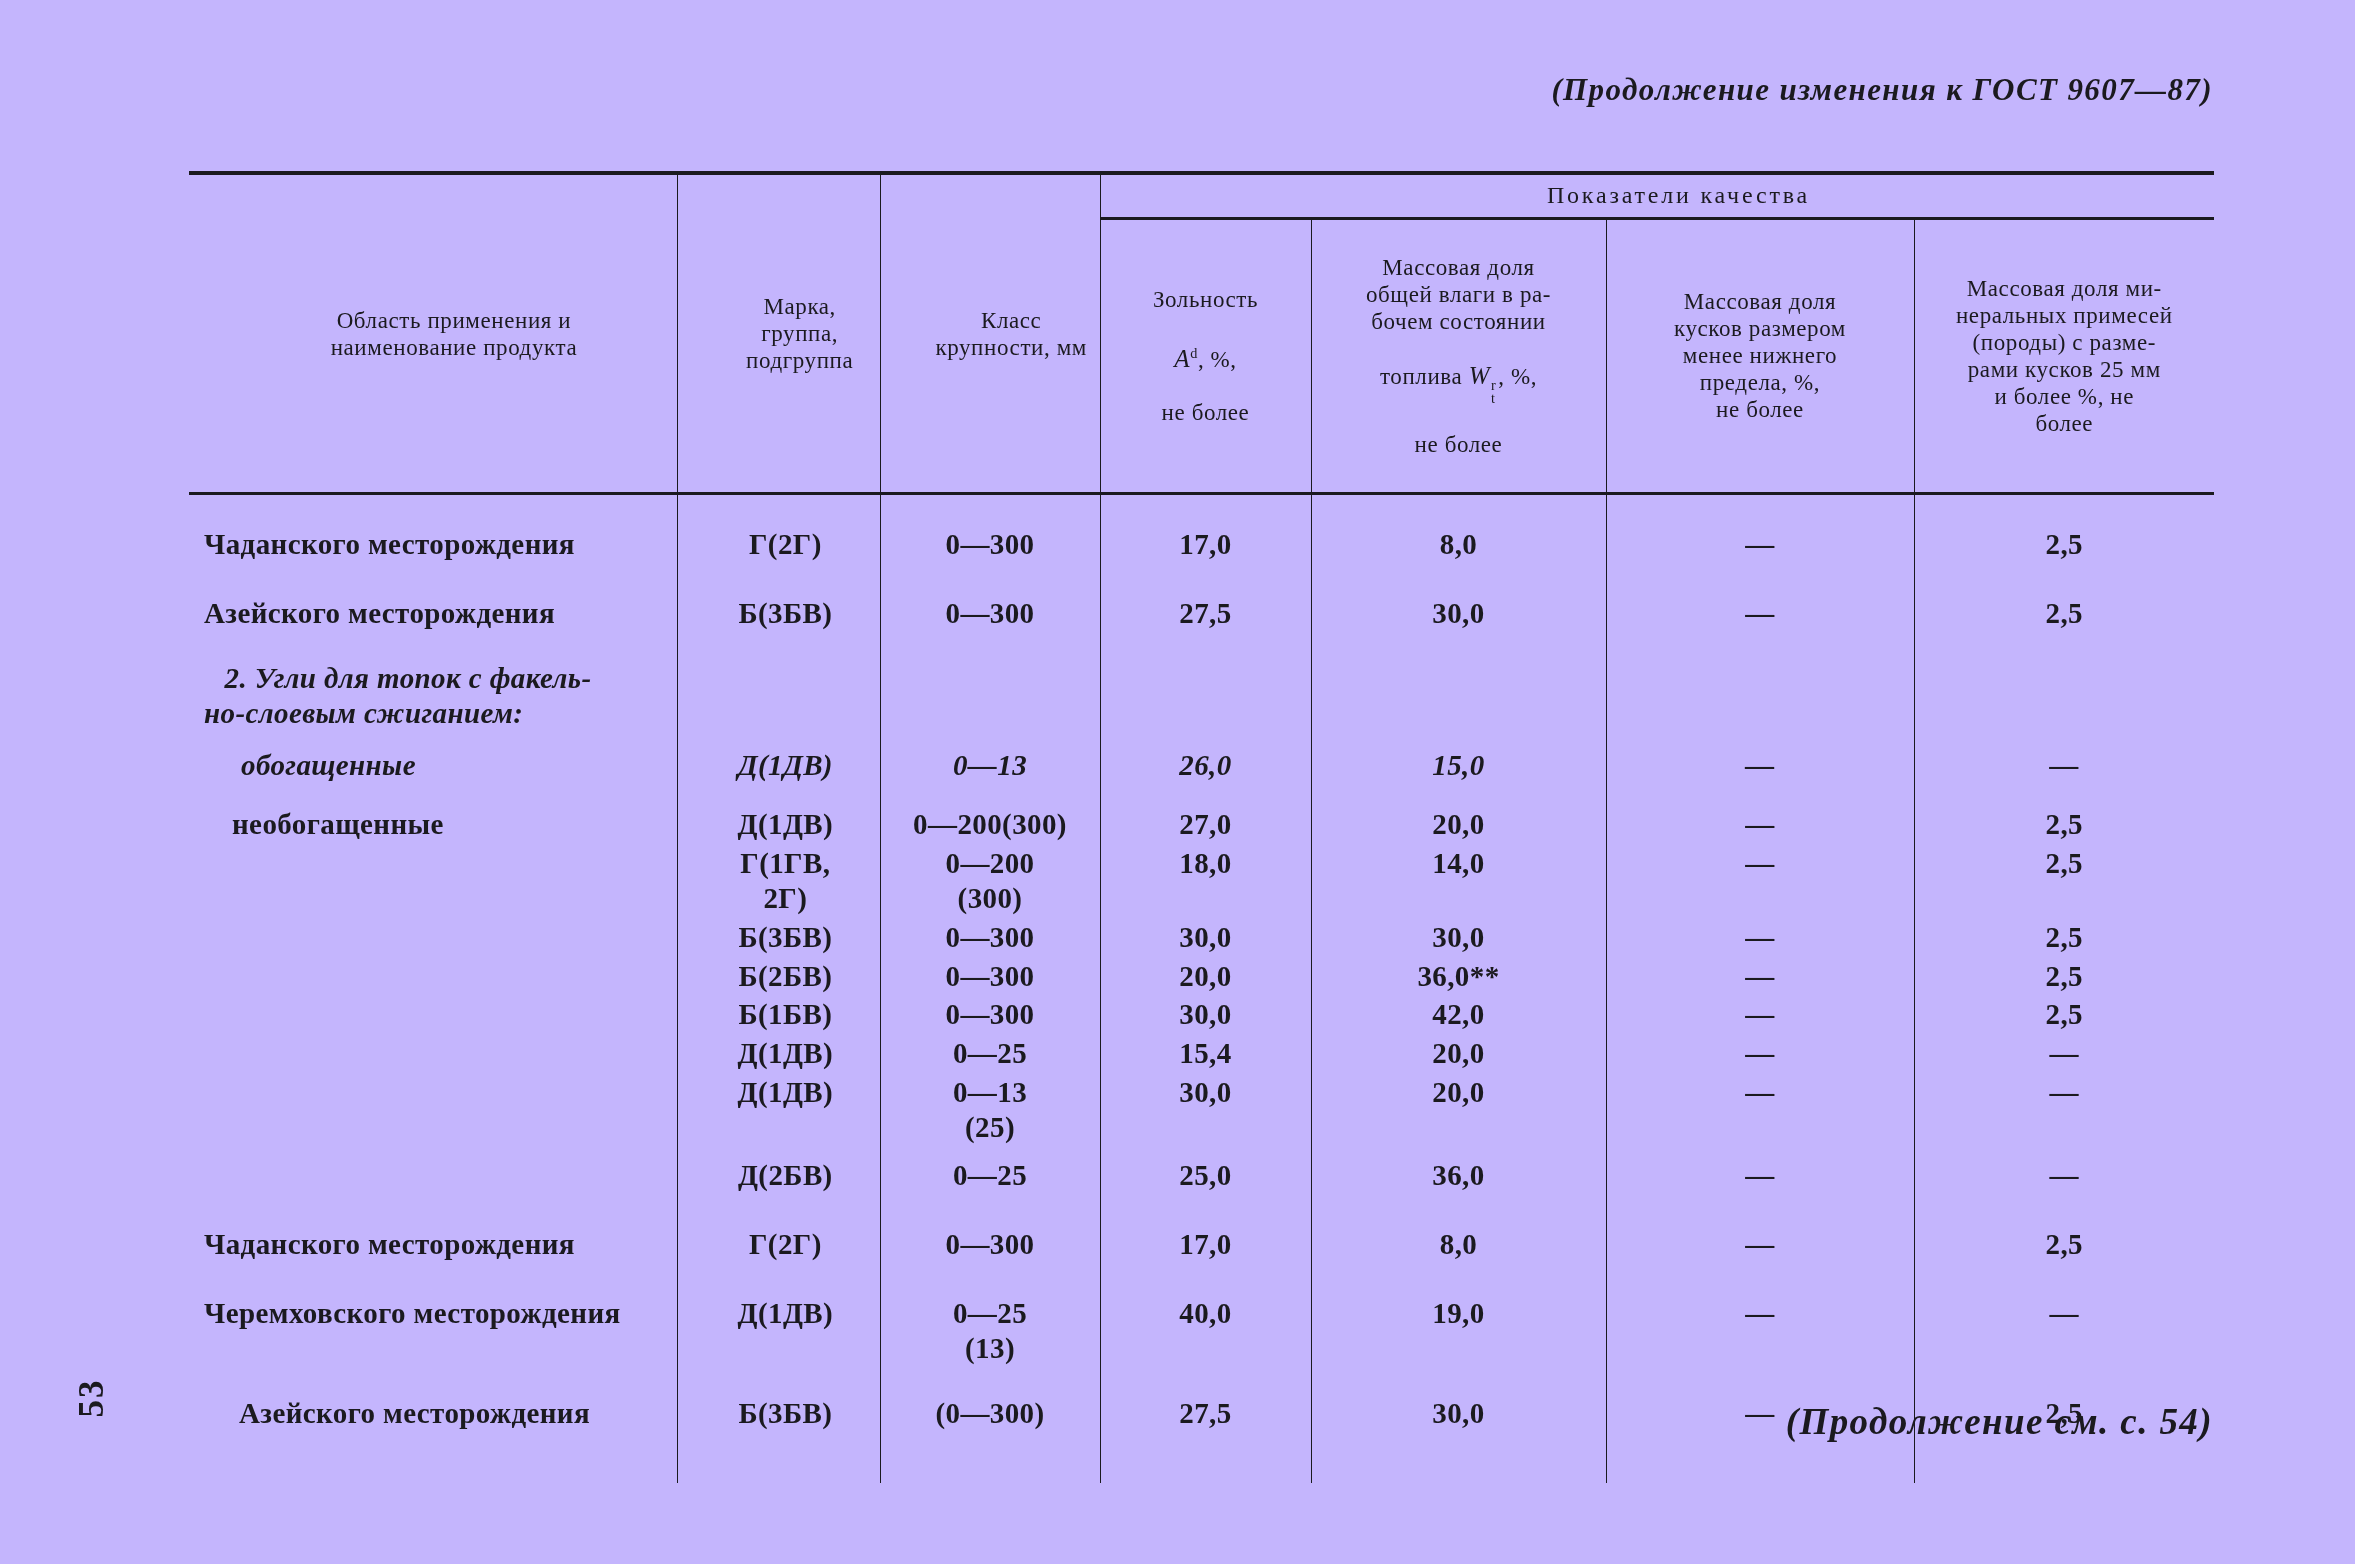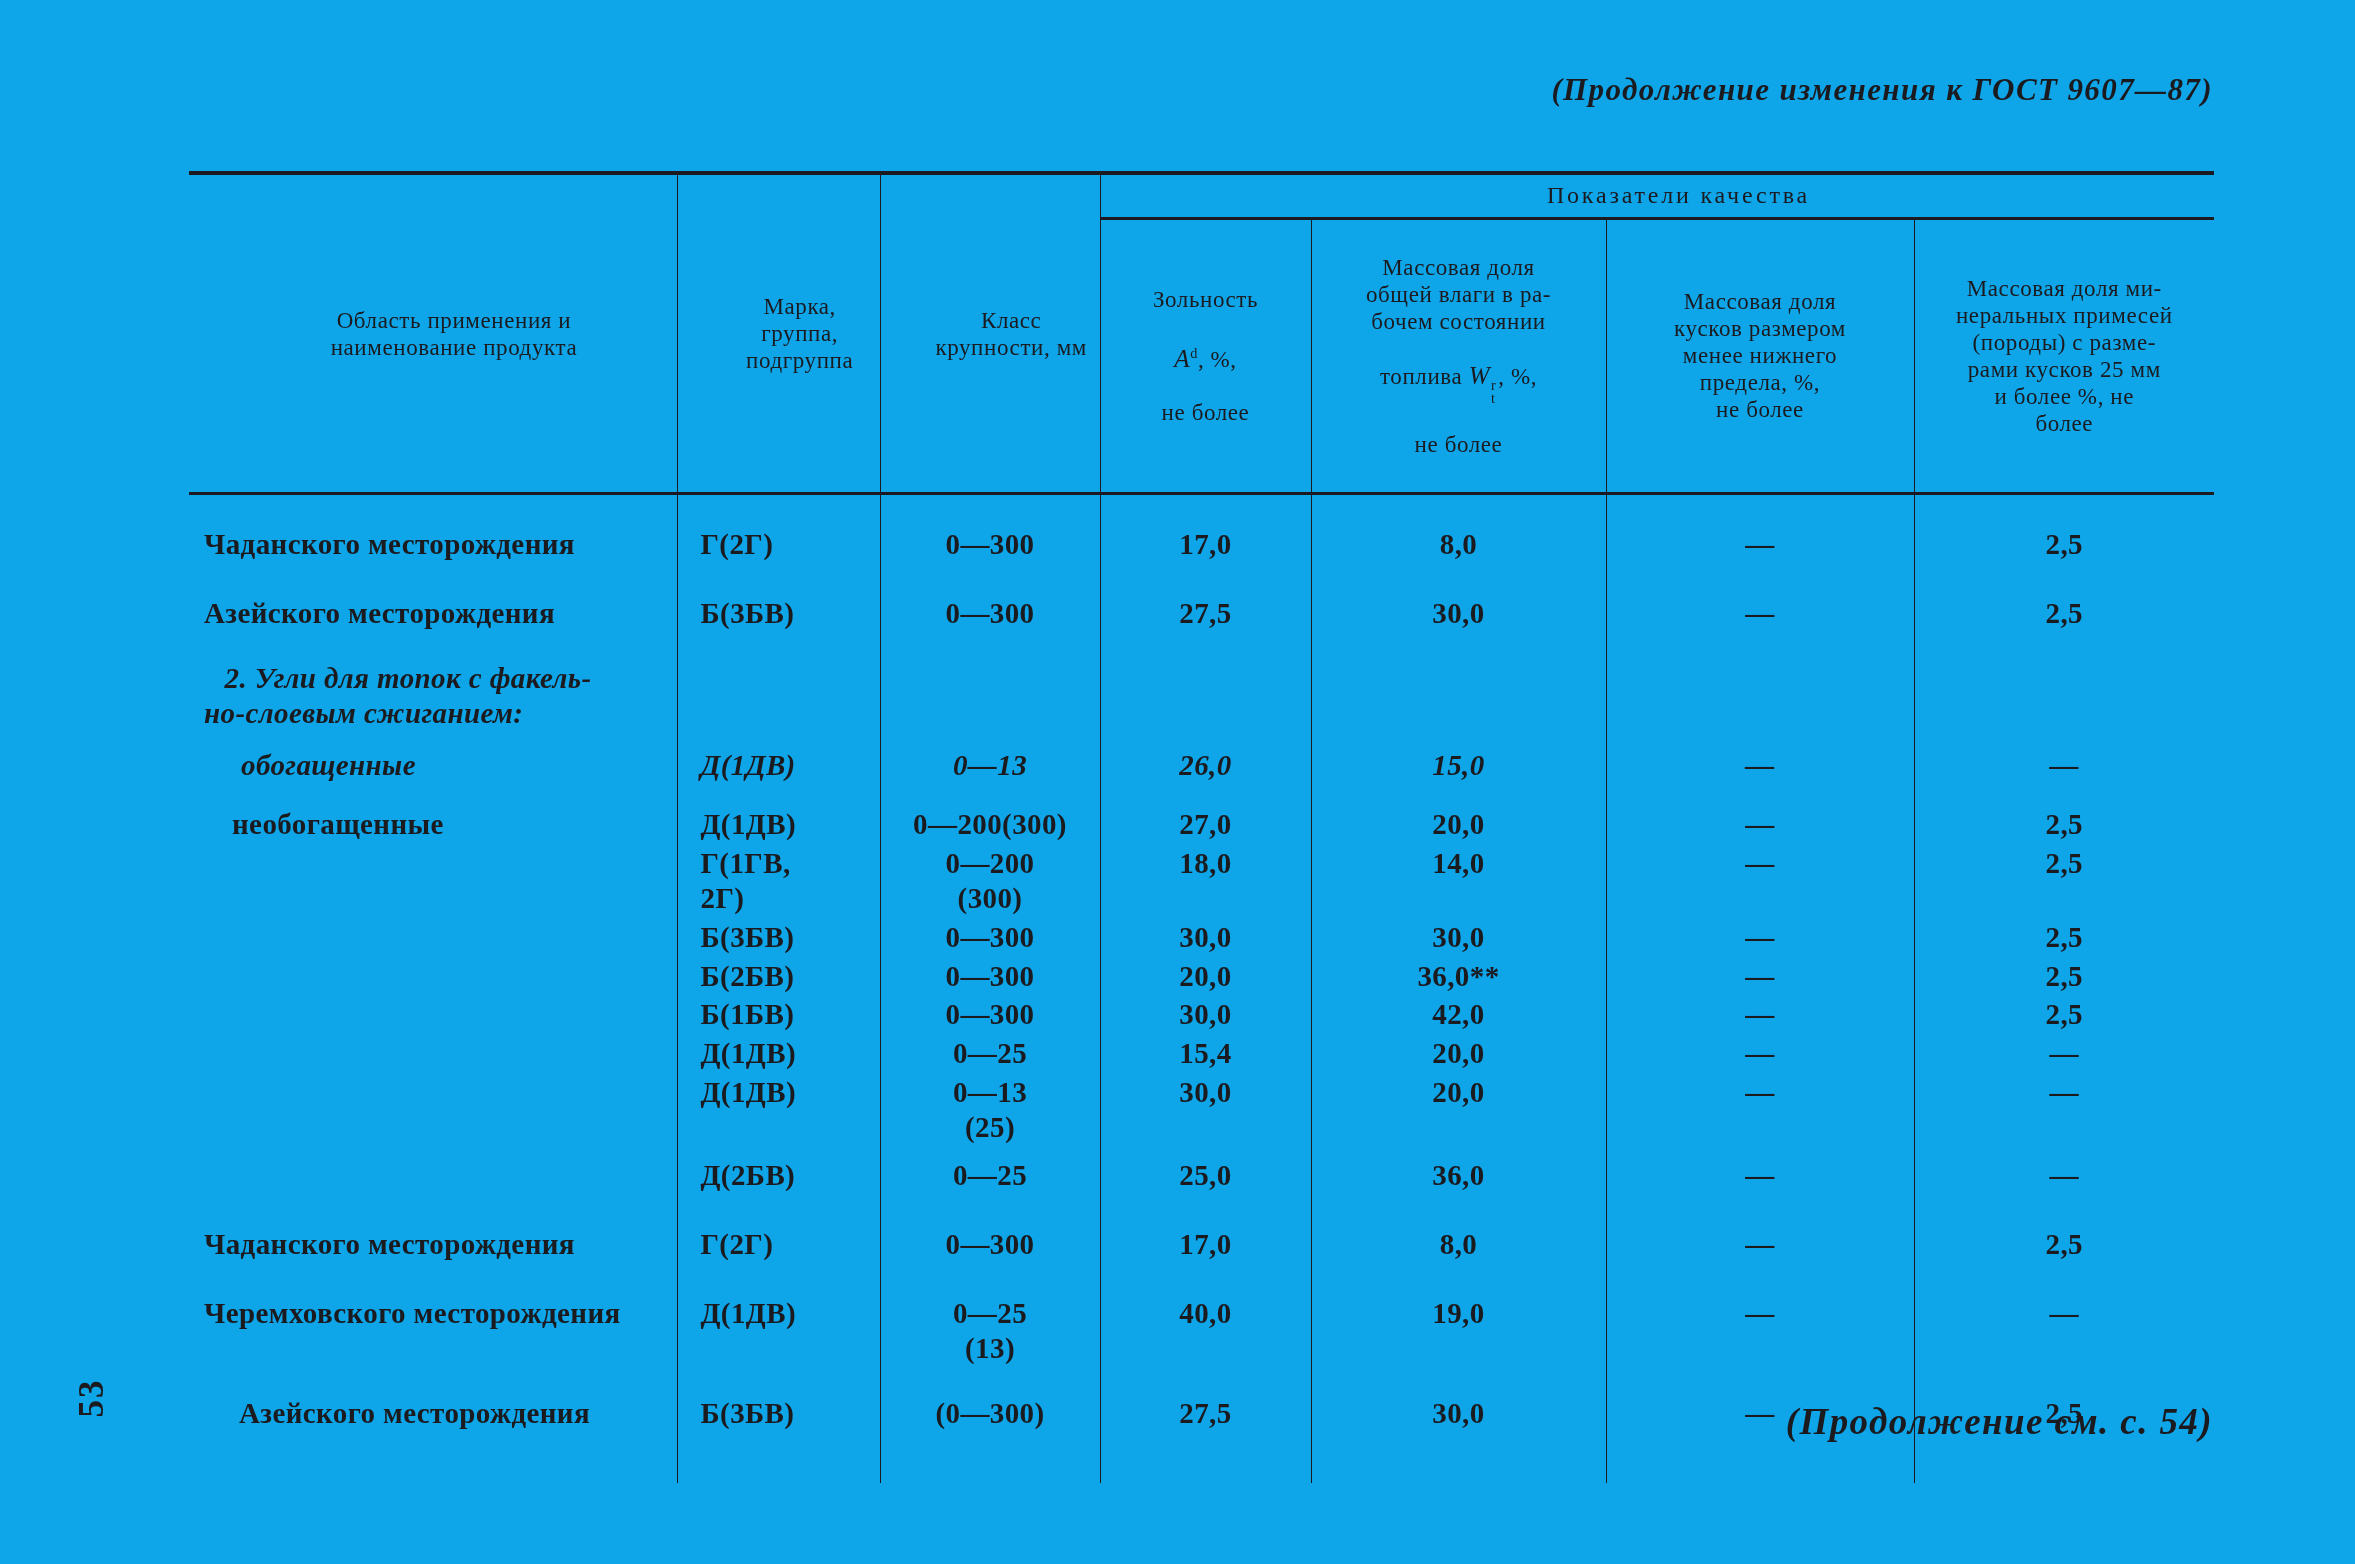--- a/index.html
+++ b/index.html
@@ -1,20 +1,20 @@
 <!DOCTYPE html>
 <html style="font-size:15px"><head>
 <meta charset="utf-8">
 <style>
   * { margin:0; padding:0; box-sizing:border-box; }
   html,body { background:#e9e7e2; }
   .page {
     position:relative;
     width:2356px; height:1564px;
-    background:#0ea5e9;
+    background:#c4b5fd;
     font-family:"Liberation Serif","DejaVu Serif",serif;
     color:#1b1a1f;
     overflow:hidden;
   }
   .top-notes {
     position:absolute; top:69px; right:143px;
     text-align:right;
     font-style:italic; font-weight:bold;
     font-size:31px; line-height:41px; letter-spacing:1.4px;
   }
@@ -47,21 +47,21 @@
     line-height:0.85; font-size:0.62em; vertical-align:-0.45em; margin:0 1.9px 0 0.9px;
   }
 
   tbody td {
     font-size:29px; line-height:35px; font-weight:bold; letter-spacing:0.4px;
     text-align:center; vertical-align:top; white-space:pre-line;
     padding:1.9px 9.3px;
   }
   tbody td + td { border-left:1.9px solid #1b1a1f; }
   tbody td.col-area { text-align:left; padding-left:15px; }
-  tbody td.col-mark { text-align:left; padding-left:23px; }
+  tbody td.col-mark { text-align:center; padding-left:23px; }
 
   .row-0 td,.row-1 td,.row-11 td,.row-12 td { padding-top:32px; }
   .row-2 td { padding-top:28px; vertical-align:bottom;font-style:italic; }
   .row-3 td { padding-top:22.4px; }
   .row-10 td { padding-top:11.2px; }
   .row-13 td { padding-top:28px; padding-bottom:52px; }
   .row-3 .col-area { padding-left:43px; }
   .row-13 .col-area { padding-left:50px; }
 
   .area-pre { white-space:pre-line; text-indent:20.5px; }

